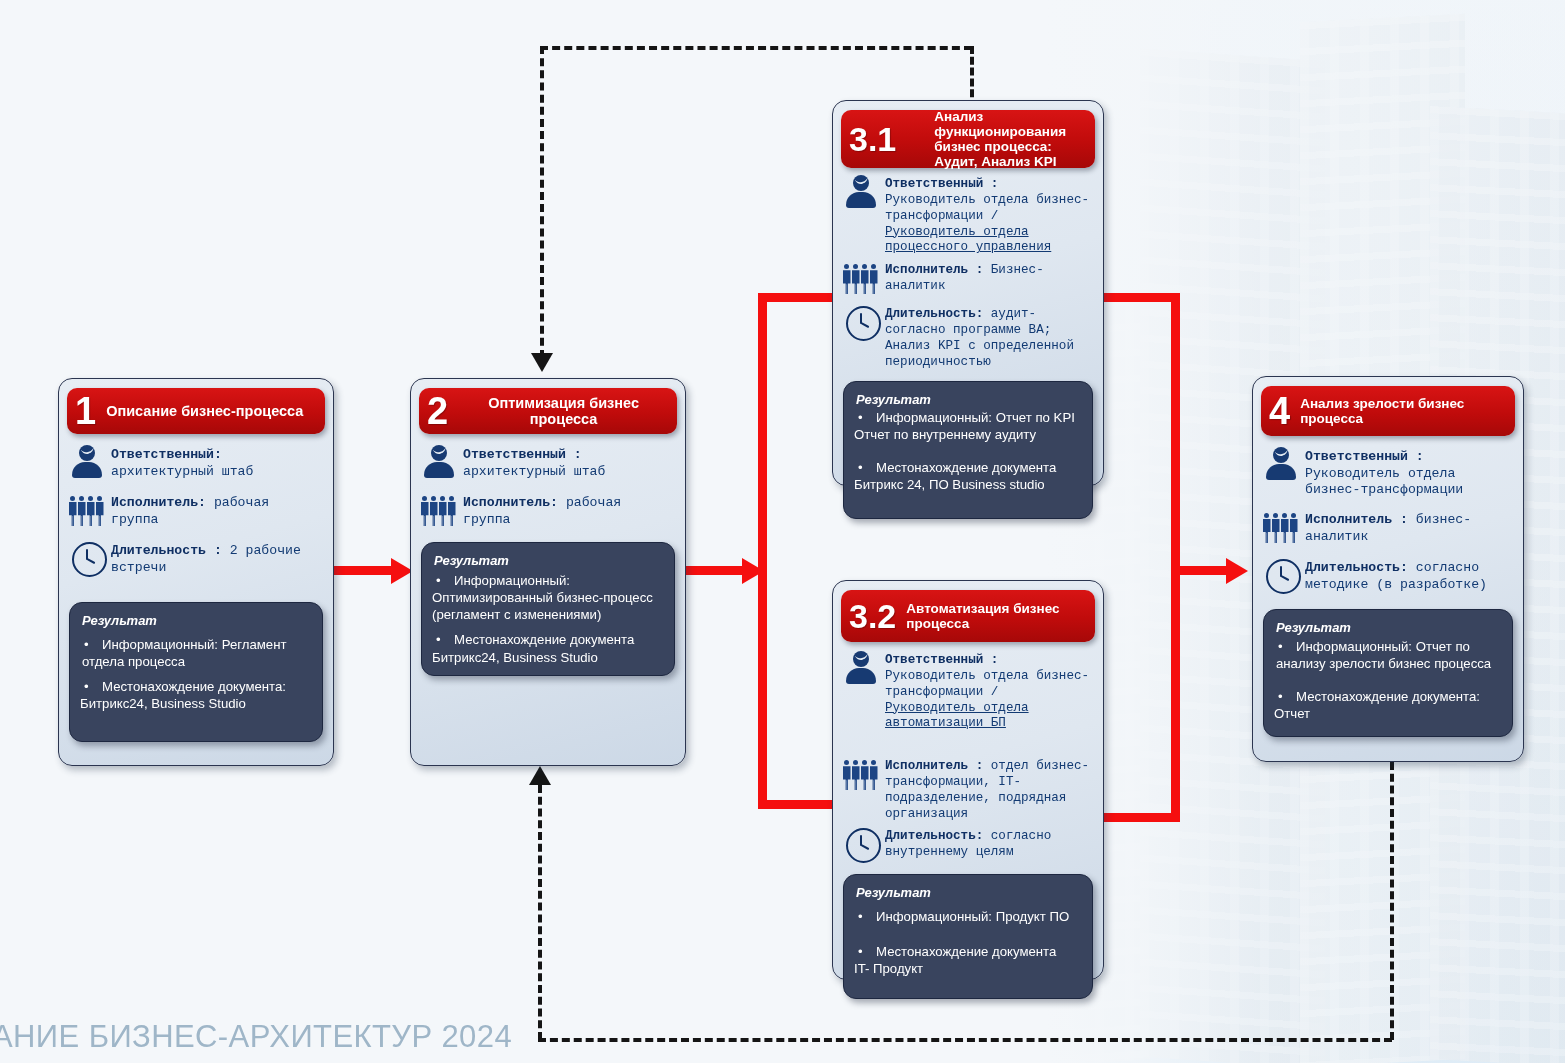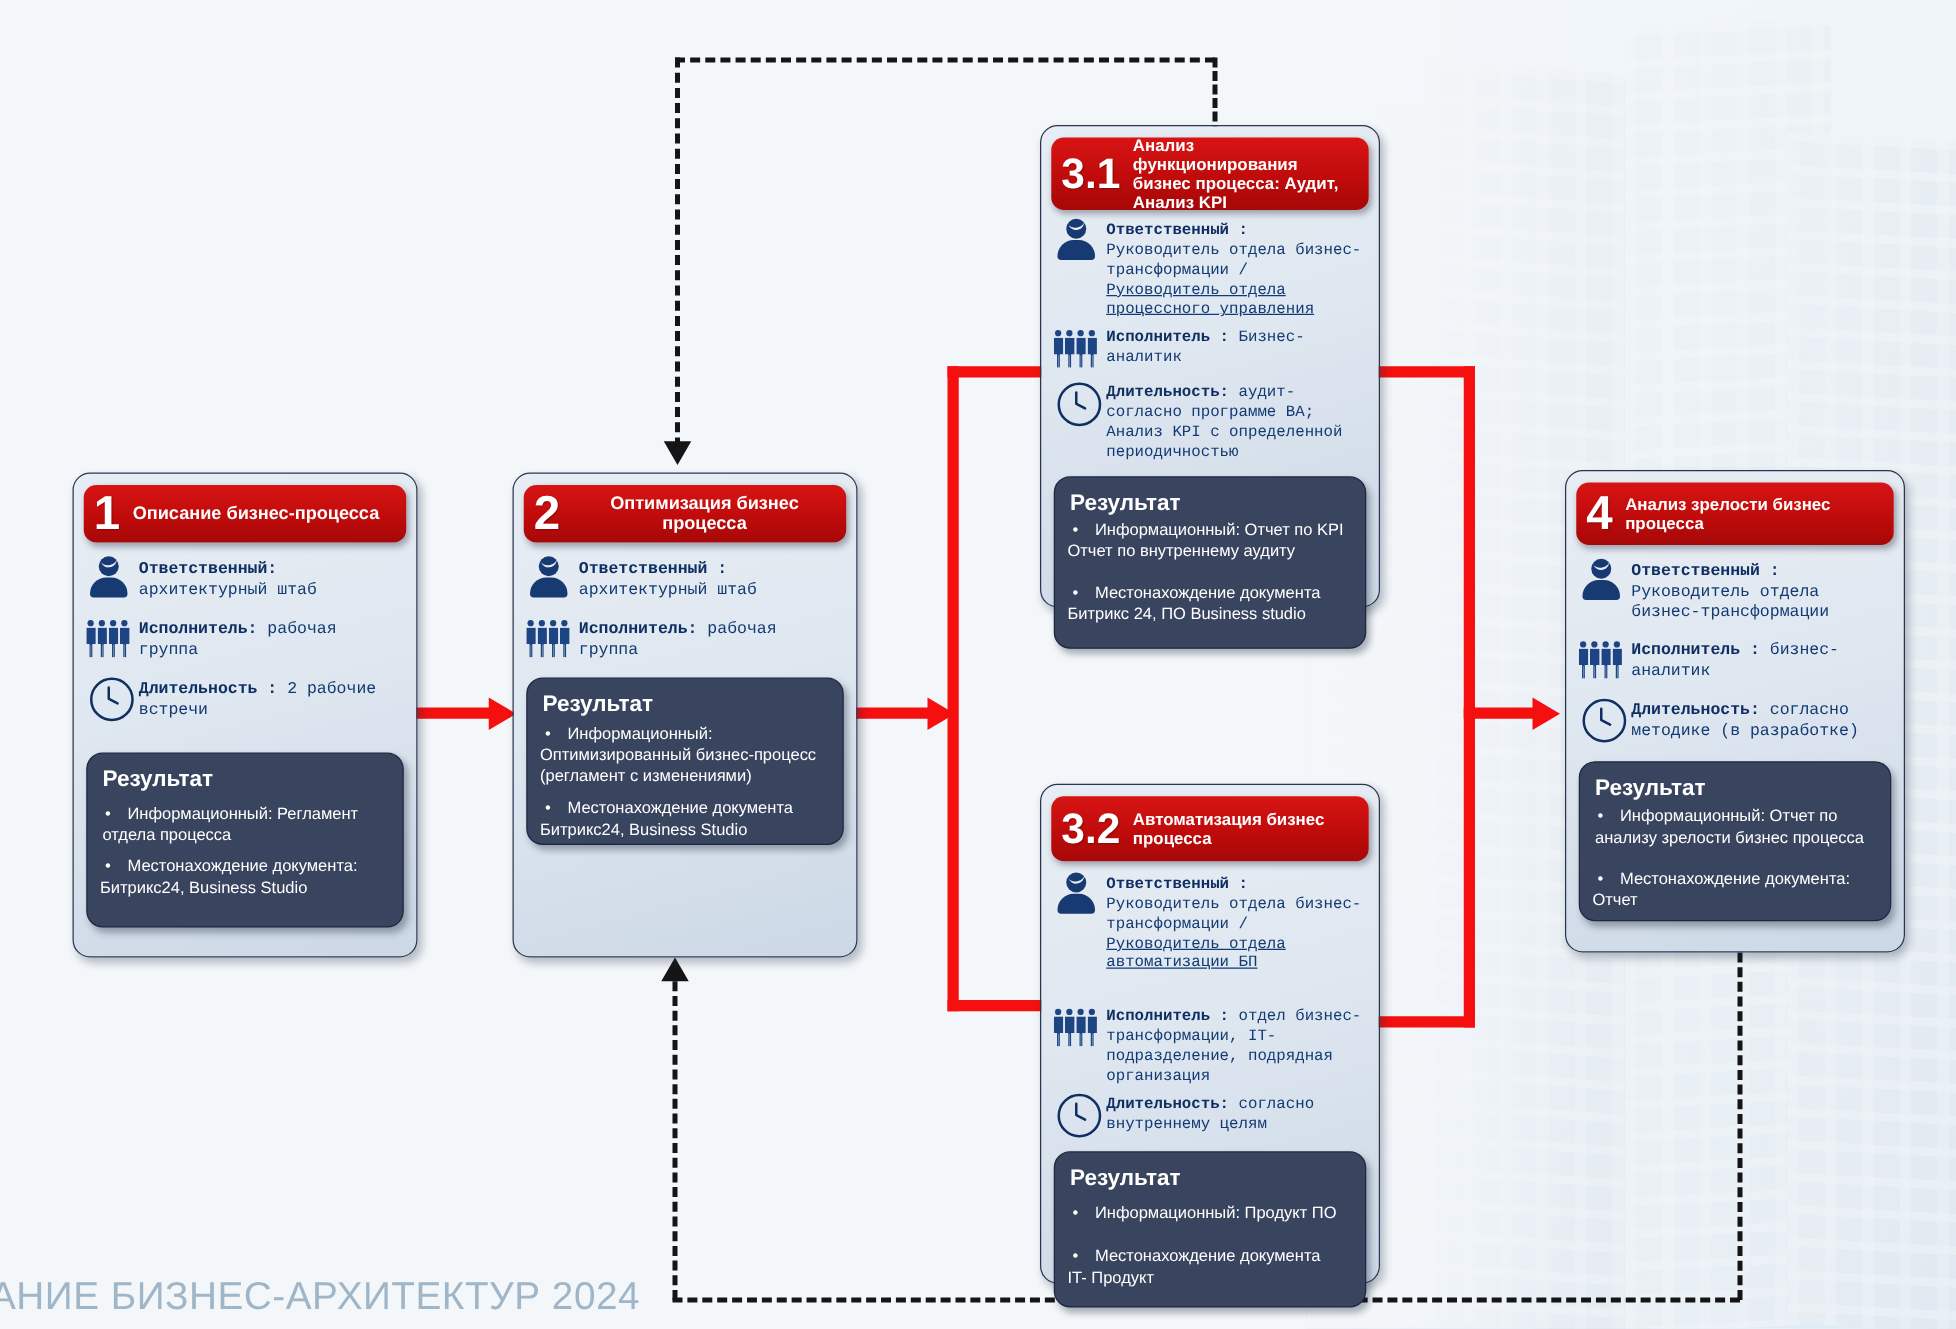--- a/index.html
+++ b/index.html
@@ -48,21 +48,21 @@
     background:linear-gradient(165deg,#e7edf4 0%,#dfe7f0 45%,#ccd8e6 100%);
     box-shadow:3px 4px 7px rgba(30,45,70,.30);
     box-sizing:border-box;
   }
   .card-head{
     position:relative;margin:9px 8px 0 8px;height:46px;border-radius:10px;
     background:linear-gradient(180deg,#d81414 0%,#c00b0b 55%,#a60808 100%);
     box-shadow:2px 3px 5px rgba(20,30,50,.35);
     display:flex;align-items:center;
   }
-  .card-head.tall{height:58px;}
+  .card-head.tall{height:58px;gap:28px;}
   .head-num{
     color:#fff;font-weight:bold;line-height:1;margin-left:8px;flex:0 0 auto;
     text-shadow:1px 1px 1px rgba(0,0,0,.25);
   }
   .head-num.n1{font-size:38px;}
   .head-num.n2{font-size:34px;}
   .head-title{
     color:#fff;font-weight:bold;font-size:14.5px;line-height:1.12;
     margin-left:10px;margin-right:8px;flex:1 1 auto;
   }
@@ -93,21 +93,21 @@
   .ic-clock:before{content:"";position:absolute;left:12px;top:5px;width:2px;height:11px;background:#0f2f63;border-radius:1px;}
   .ic-clock:after{content:"";position:absolute;left:13px;top:14px;width:9px;height:2px;background:#0f2f63;border-radius:1px;transform-origin:left center;transform:rotate(28deg);}
 
   
   .result{
     margin:4px 10px 12px 10px;border:1.5px solid #1d2740;border-radius:13px;
     background:#39445e;color:#fff;padding:10px 12px 12px 12px;
     box-shadow:3px 4px 6px rgba(20,30,50,.35);
     box-sizing:border-box;
   }
-  .result .rtitle{font-weight:bold;font-size:18px;margin-bottom:2px;}
+  .result .rtitle{font-weight:bold;font-size:13px;margin-bottom:2px;font-style:italic;}
   .result ul{list-style:none;margin:0;padding:0;}
   .result li{font-size:13.2px;line-height:1.3;margin-top:8px;position:relative;padding-left:0;}
   .result li .b{display:inline-block;width:18px;margin-left:2px;}
   .result li .sub{display:block;margin-left:-2px;}
 
   
   .footer{
     position:absolute;left:-8px;bottom:8px;font-size:31px;letter-spacing:.4px;
     color:#9fb6c8;font-family:"Liberation Sans","DejaVu Sans",sans-serif;
     white-space:nowrap;
@@ -274,21 +274,21 @@
     </div>
     <div class="result" style="height:138px;margin-top:2px;">
       <div class="rtitle">Результат</div>
       <ul>
         <li style="margin-top:2px;"><span class="b">•</span><span>Информационный: Отчет по KPI</span><span class="sub">Отчет по внутреннему аудиту</span></li>
         <li style="margin-top:16px;"><span class="b">•</span><span>Местонахождение документа</span><span class="sub">Битрикс 24, ПО  Business studio</span></li>
       </ul>
     </div>
   </div>
 
-  <div class="card" style="left:832px;top:627px;width:272px;height:400px;">
+  <div class="card" style="left:832px;top:580px;width:272px;height:400px;">
     <div class="card-head" style="height:52px;">
       <span class="head-num n2">3.2</span>
       <span class="head-title small">Автоматизация бизнес процесса</span>
     </div>
     <div class="card-body" style="padding-top:8px;">
       <div class="row" style="margin-bottom:3px;">
         <span class="ico">
             <span class="ic-person">
               <span class="headc"></span>
               <span class="body"></span>

